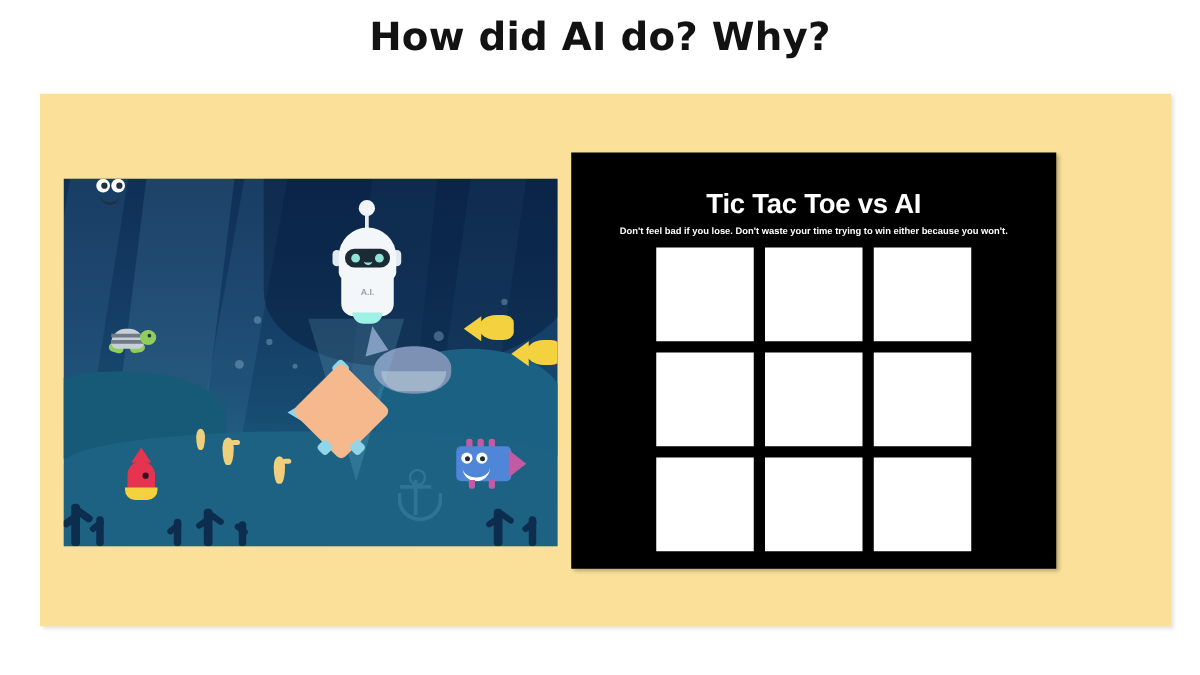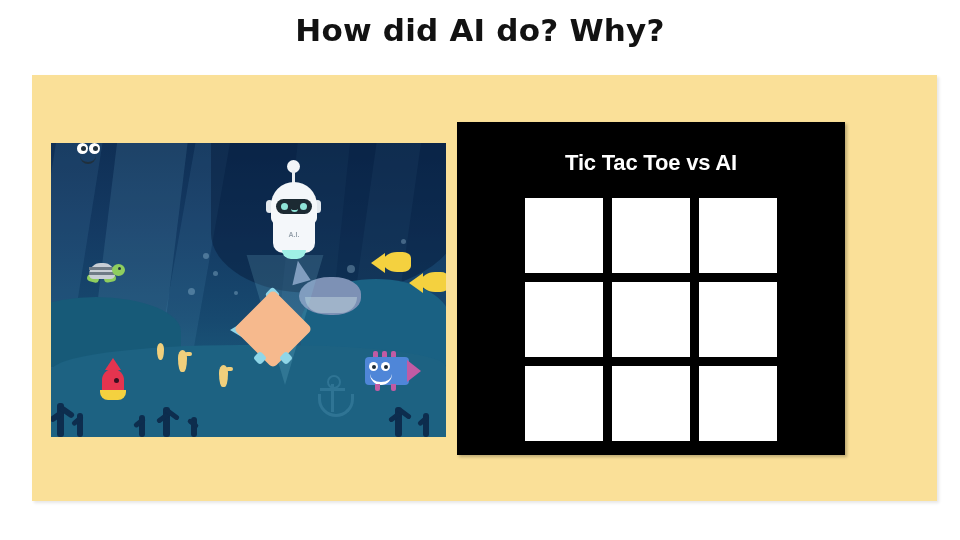--- a/index.html
+++ b/index.html
@@ -448,20 +448,21 @@
       </div>
       <div class="robot-body"></div>
       <div class="robot-ai-label">A.I.</div>
       <div class="robot-lamp"></div>
     </div>
 
   </div>
 
   <div class="ttt-panel" style="left:425px; top:47px;">
     <div class="ttt-title">Tic Tac Toe vs AI</div>
+    <div class="ttt-subtitle">Don't feel bad if you lose. Don't waste your time trying to win either because you won't.</div>
     <div class="ttt-grid">
       <div class="ttt-cell"></div>
       <div class="ttt-cell"></div>
       <div class="ttt-cell"></div>
       <div class="ttt-cell"></div>
       <div class="ttt-cell"></div>
       <div class="ttt-cell"></div>
       <div class="ttt-cell"></div>
       <div class="ttt-cell"></div>
       <div class="ttt-cell"></div>

